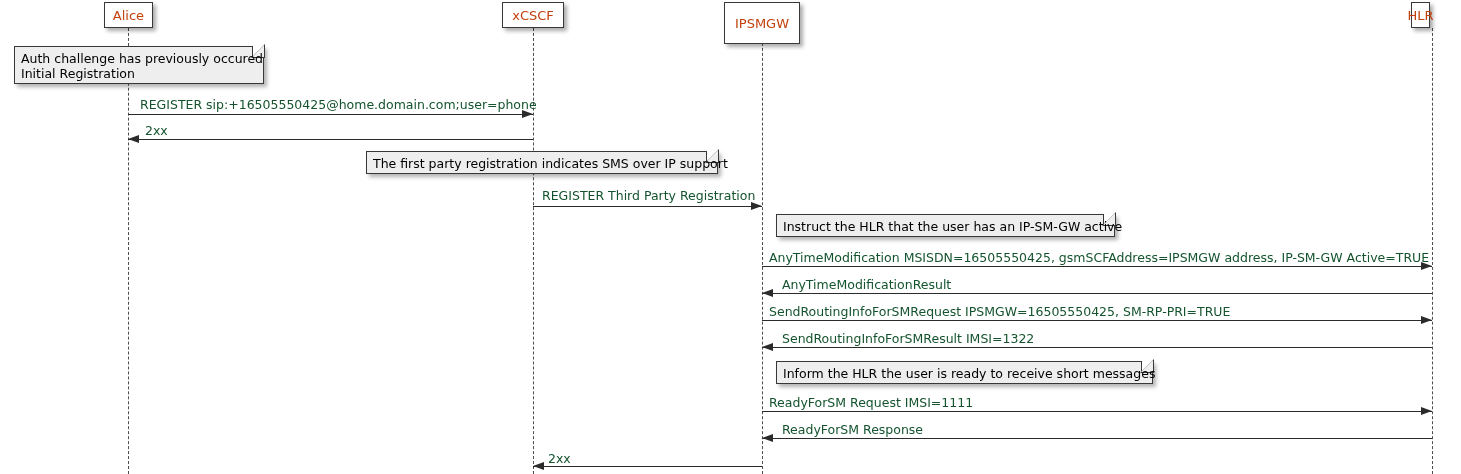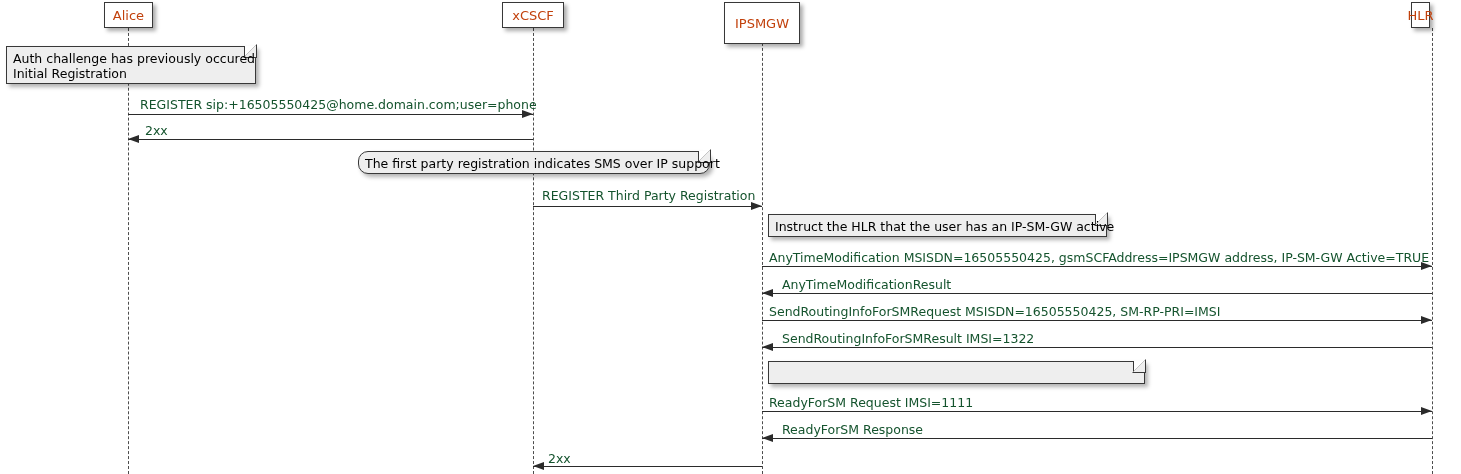--- a/index.html
+++ b/index.html
@@ -47,20 +47,21 @@
     position: absolute;
     box-sizing: border-box;
     background: #EEEEEE;
     color: #000000;
     font-size: 12.5px;
     line-height: 15px;
     padding: 4px 14px 4px 6px;
     white-space: pre;
     border: 1px solid #383838;
     box-shadow: 3px 3px 4px rgba(0,0,0,0.30);
+    margin-left: 8px;
   }
   .note .fold {
     position: absolute;
     top: -1px;
     right: -1px;
     width: 11px;
     height: 11px;
     background: #FFFFFF;
     border-left: 1px solid #383838;
     border-bottom: 1px solid #383838;
@@ -142,31 +143,31 @@
     <div class="arrowhead right" style="top: 202px; left: 751px; z-index: 4;"></div>
     <div class="msg-label" style="left: 542px; top: 189px; z-index: 4;">REGISTER Third Party Registration</div>
     <div class="msg-line" style="left: 762px; top: 266px; width: 670px; z-index: 3;"></div>
     <div class="arrowhead right" style="top: 262px; left: 1421px; z-index: 4;"></div>
     <div class="msg-label" style="left: 769px; top: 251px; z-index: 4;">AnyTimeModification MSISDN=16505550425, gsmSCFAddress=IPSMGW address, IP-SM-GW Active=TRUE</div>
     <div class="msg-line" style="left: 762px; top: 293px; width: 670px; z-index: 3;"></div>
     <div class="arrowhead left" style="top: 289px; left: 762px; z-index: 4;"></div>
     <div class="msg-label" style="left: 782px; top: 278px; z-index: 4;">AnyTimeModificationResult</div>
     <div class="msg-line" style="left: 762px; top: 320px; width: 670px; z-index: 3;"></div>
     <div class="arrowhead right" style="top: 316px; left: 1421px; z-index: 4;"></div>
-    <div class="msg-label" style="left: 769px; top: 305px; z-index: 4;">SendRoutingInfoForSMRequest MSISDN=16505550425, SM-RP-PRI=IMSI</div>
+    <div class="msg-label" style="left: 769px; top: 305px; z-index: 4;">SendRoutingInfoForSMRequest IPSMGW=16505550425, SM-RP-PRI=TRUE</div>
     <div class="msg-line" style="left: 762px; top: 347px; width: 670px; z-index: 3;"></div>
     <div class="arrowhead left" style="top: 343px; left: 762px; z-index: 4;"></div>
     <div class="msg-label" style="left: 782px; top: 332px; z-index: 4;">SendRoutingInfoForSMResult IMSI=1322</div>
     <div class="msg-line" style="left: 762px; top: 411px; width: 670px; z-index: 3;"></div>
     <div class="arrowhead right" style="top: 407px; left: 1421px; z-index: 4;"></div>
     <div class="msg-label" style="left: 769px; top: 396px; z-index: 4;">ReadyForSM Request IMSI=1111</div>
     <div class="msg-line" style="left: 762px; top: 438px; width: 670px; z-index: 3;"></div>
     <div class="arrowhead left" style="top: 434px; left: 762px; z-index: 4;"></div>
     <div class="msg-label" style="left: 782px; top: 423px; z-index: 4;">ReadyForSM Response</div>
     <div class="msg-line" style="left: 533px; top: 466px; width: 229px; z-index: 3;"></div>
     <div class="arrowhead left" style="top: 462px; left: 533px; z-index: 4;"></div>
     <div class="msg-label" style="left: 548px; top: 452px; z-index: 4;">2xx</div>
     <div class="note" style="left: 6px; top: 46px; width: 250px; height: 38px; z-index: 6;"><span class="fold"></span><span class="note-inner">Auth challenge has previously occured
 Initial Registration</span></div>
-    <div class="note" style="left: 358px; top: 151px; width: 352px; height: 23px; z-index: 6; border-radius: 10px;"><span class="fold"></span><span class="note-inner">The first party registration indicates SMS over IP support</span></div>
+    <div class="note" style="left: 358px; top: 151px; width: 352px; height: 23px; z-index: 6;"><span class="fold"></span><span class="note-inner">The first party registration indicates SMS over IP support</span></div>
     <div class="note" style="left: 768px; top: 214px; width: 339px; height: 23px; z-index: 6;"><span class="fold"></span><span class="note-inner">Instruct the HLR that the user has an IP-SM-GW active</span></div>
-    <div class="note" style="left: 768px; top: 361px; width: 377px; height: 23px; z-index: 6;"><span class="fold"></span></div>
+    <div class="note" style="left: 768px; top: 361px; width: 377px; height: 23px; z-index: 6;"><span class="fold"></span><span class="note-inner">Inform the HLR the user is ready to receive short messages</span></div>
   </div>
 
 </body></html>

